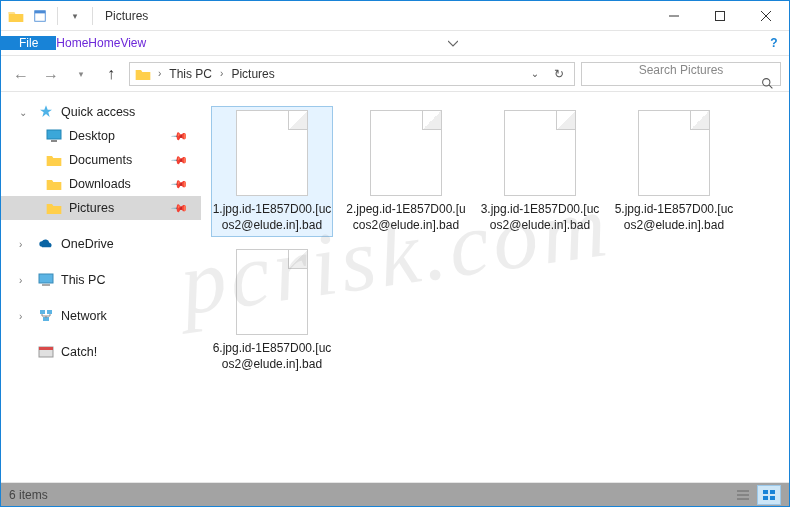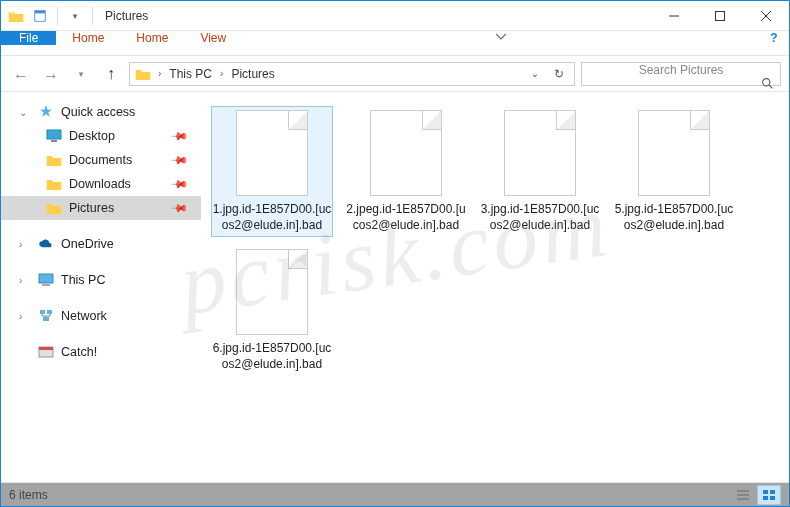--- a/index.html
+++ b/index.html
@@ -8,23 +8,23 @@
 
 .titlebar { height: 30px; display: flex; align-items: center; background: #fff; border-bottom: 1px solid #e5e5e5; }
 .titlebar .qat { display: flex; align-items: center; padding: 0 6px; gap: 6px; }
 .titlebar .qat .icon { width: 18px; height: 18px; display: flex; align-items: center; justify-content: center; }
 .titlebar .sep { width: 1px; height: 18px; background: #ddd; margin: 0 2px; }
 .titlebar .title { margin-left: 4px; font-size: 12px; color: #333; }
 .titlebar .wincontrols { margin-left: auto; display: flex; }
 .titlebar .wincontrols div { width: 46px; height: 30px; display: flex; align-items: center; justify-content: center; font-size: 10px; color: #333; }
 
 
-.ribbon { height: 25px; display: flex; align-items: flex-start; border-bottom: 1px solid #e5e5e5; font-size: 12px; }
+.ribbon { height: 25px; display: flex; align-items: center; border-bottom: 1px solid #e5e5e5; font-size: 12px; }
 .ribbon .file { background: #1883d7; color: #fff; padding: 0 18px; display: flex; align-items: center; }
-.ribbon .tab { padding: 0 16px; display: flex; align-items: center; color: #c2410c; }
+.ribbon .tab { padding: 0 0; display: flex; align-items: center; color: #6d28d9; }
 .ribbon .expand { margin-left: auto; width: 30px; display: flex; align-items: center; justify-content: center; color: #666; }
 
 
 .addr { height: 36px; display: flex; align-items: center; padding: 4px 8px; gap: 6px; border-bottom: 1px solid #e5e5e5; }
 .navbtn { width: 24px; height: 24px; display: flex; align-items: center; justify-content: center; color: #888; font-size: 16px; }
 .navbtn.active { color: #333; }
 .breadcrumb { flex: 1; height: 24px; border: 1px solid #ccc; display: flex; align-items: center; padding: 0 4px; font-size: 12px; gap: 2px; }
 .breadcrumb .bc-icon { width: 18px; height: 18px; display:flex; align-items:center; justify-content:center; }
 .breadcrumb .chev { color: #666; font-size: 10px; padding: 0 4px; }
 .breadcrumb .seg { padding: 0 2px; color: #333; }

